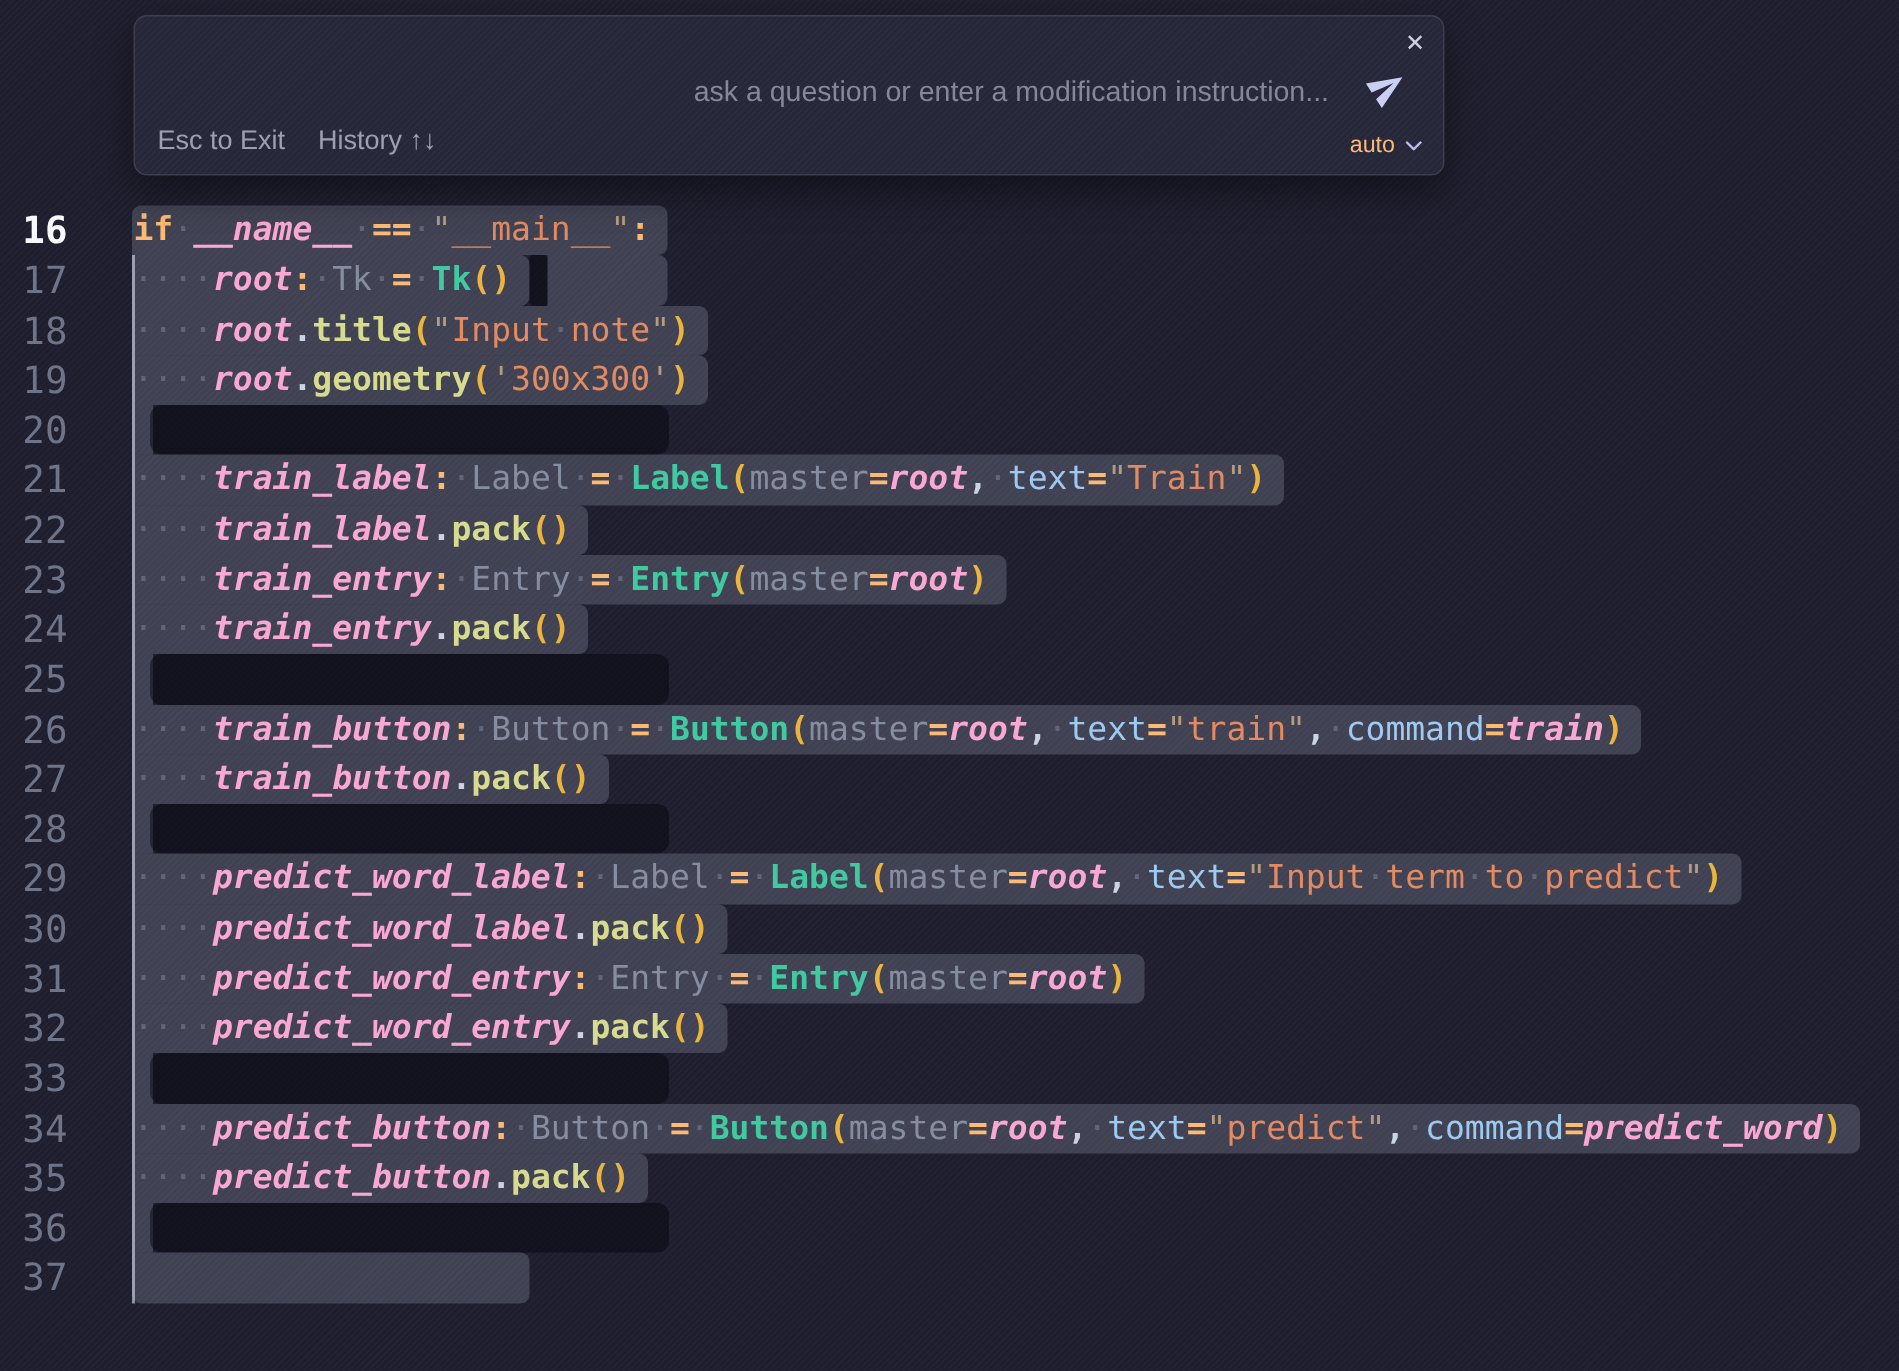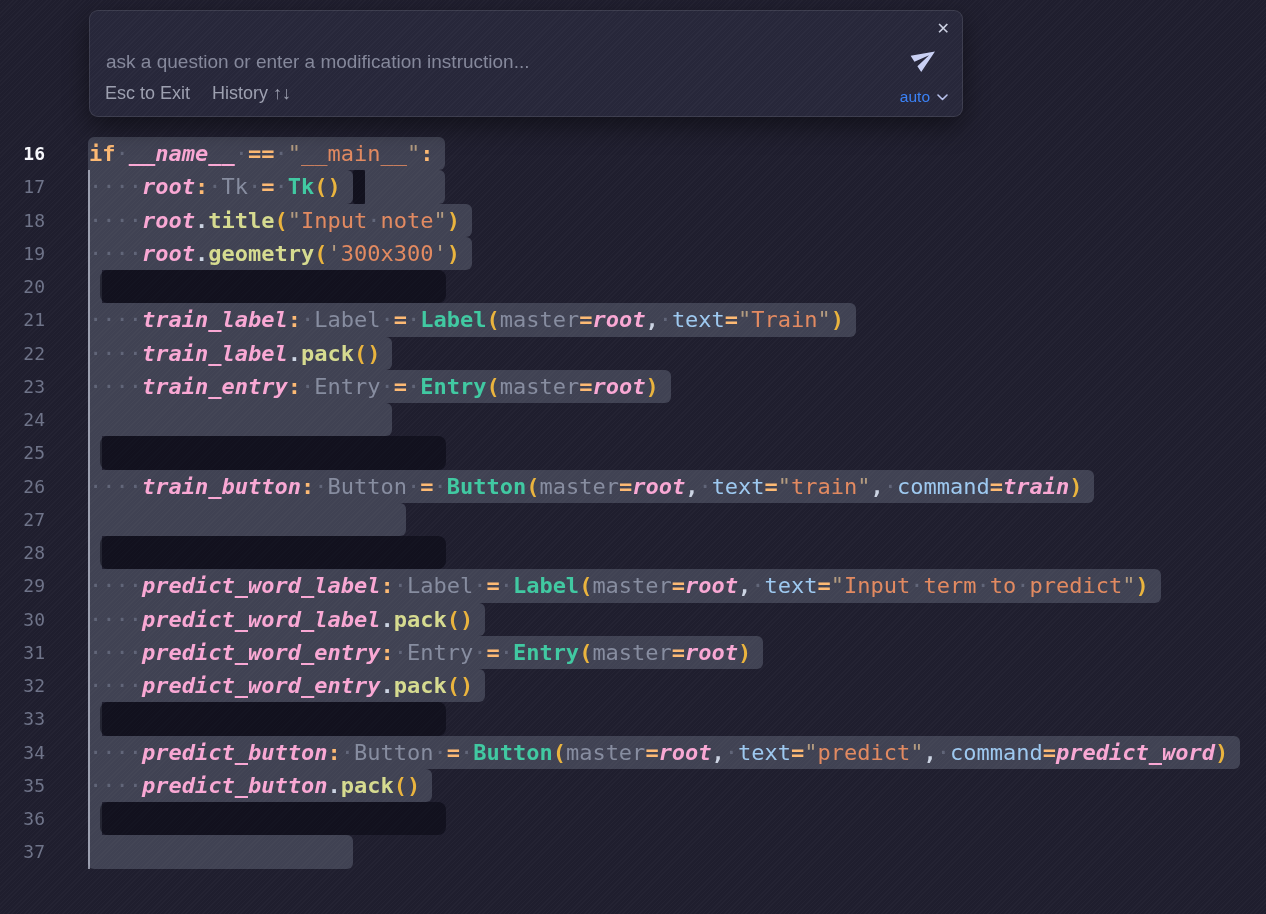--- a/index.html
+++ b/index.html
@@ -18,49 +18,49 @@
     background:rgba(160,170,225,0.07);
     border:1px solid rgba(255,255,255,0.10);
     border-radius:9px;box-sizing:border-box;
     box-shadow:0 10px 26px rgba(0,0,0,0.45);
     z-index:10;
   }
   .prompt-input{
     position:absolute;left:14px;top:34px;width:780px;height:32px;
     background:transparent;border:none;outline:none;
     font-family:"Liberation Sans","DejaVu Sans",sans-serif;
-    font-size:19px;color:#d5d8e6;
+    font-size:19px;color:#d5d8e6;text-align:right;
   }
   .prompt-input::placeholder{color:#85889b;opacity:1;}
   .prompt-hints{
     position:absolute;left:15px;bottom:12px;display:flex;gap:22px;
     font-size:18px;color:#9da0b0;
   }
   .prompt-close{
     position:absolute;top:8px;right:10px;background:transparent;border:none;
     color:#ccd1e2;font-size:16px;line-height:16px;cursor:pointer;padding:2px;
     font-family:"DejaVu Sans",sans-serif;
   }
   .prompt-send{
     position:absolute;top:34px;right:24px;width:26px;height:26px;cursor:pointer;
     transform:rotate(-33deg);
   }
   .prompt-model{
     position:absolute;right:14px;bottom:10px;display:flex;align-items:center;gap:7px;
-    font-size:15.5px;color:#3b82f6;cursor:pointer;
+    font-size:15.5px;color:#fdba74;cursor:pointer;
   }
 
   
   .editor{position:absolute;left:0;top:137px;width:1266px;z-index:1;}
   .row{position:relative;height:33.25px;}
   .gutter{
     position:absolute;left:0;top:0;width:45px;height:100%;
     text-align:right;
     font-family:"DejaVu Sans Mono","Liberation Mono",monospace;
-    font-size:18px;line-height:33.25px;color:#6f7489;
+    font-size:25px;line-height:33.25px;color:#6f7489;
   }
   .gutter.active{color:#f7f8fc;font-weight:bold;}
   .hl{
     position:absolute;top:0;height:100%;
     background:rgba(151,161,180,0.28);
   }
   .darkblk{
     position:absolute;top:0;height:100%;
     background:rgba(2,3,10,0.45);
   }
@@ -147,34 +147,36 @@
       <div class="code"><span class="tk-ws">····</span><span class="tk-var">train_label</span><span class="tk-punc">.</span><span class="tk-fn">pack</span><span class="tk-paren">()</span></div>
       <div class="gutter">22</div>
     </div>
     <div class="row">
       <div class="hl" style="left: 88px; width: 582.535px; border-radius: 0px 6px 6px 0px;"></div>
       <div class="code"><span class="tk-ws">····</span><span class="tk-var">train_entry</span><span class="tk-kw">:</span><span class="tk-ws">·</span><span class="tk-dim">Entry</span><span class="tk-ws">·</span><span class="tk-kw">=</span><span class="tk-ws">·</span><span class="tk-ctor">Entry</span><span class="tk-paren">(</span><span class="tk-dim">master</span><span class="tk-kw">=</span><span class="tk-var">root</span><span class="tk-paren">)</span></div>
       <div class="gutter">23</div>
     </div>
     <div class="row">
       <div class="hl" style="left: 88px; width: 304.39px; border-radius: 0px 6px 6px 0px;"></div>
+      <div class="code"><span class="tk-ws">····</span><span class="tk-var">train_entry</span><span class="tk-punc">.</span><span class="tk-fn">pack</span><span class="tk-paren">()</span></div>
       <div class="gutter">24</div>
     </div>
     <div class="row">
       <div class="hl" style="left: 88px; width: 14px;"></div>
       <div class="darkblk" style="left: 100px; width: 346px; border-radius: 8px;"></div>
       <div class="gutter">25</div>
     </div>
     <div class="row">
       <div class="hl" style="left: 88px; width: 1006.37px; border-radius: 0px 6px 6px 0px;"></div>
       <div class="code"><span class="tk-ws">····</span><span class="tk-var">train_button</span><span class="tk-kw">:</span><span class="tk-ws">·</span><span class="tk-dim">Button</span><span class="tk-ws">·</span><span class="tk-kw">=</span><span class="tk-ws">·</span><span class="tk-ctor">Button</span><span class="tk-paren">(</span><span class="tk-dim">master</span><span class="tk-kw">=</span><span class="tk-var">root</span><span class="tk-punc">,</span><span class="tk-ws">·</span><span class="tk-kwarg">text</span><span class="tk-kw">=</span><span class="tk-strq">"</span><span class="tk-str">train</span><span class="tk-strq">"</span><span class="tk-punc">,</span><span class="tk-ws">·</span><span class="tk-kwarg">command</span><span class="tk-kw">=</span><span class="tk-var">train</span><span class="tk-paren">)</span></div>
       <div class="gutter">26</div>
     </div>
     <div class="row">
       <div class="hl" style="left: 88px; width: 317.635px; border-radius: 0px 6px 6px 0px;"></div>
+      <div class="code"><span class="tk-ws">····</span><span class="tk-var">train_button</span><span class="tk-punc">.</span><span class="tk-fn">pack</span><span class="tk-paren">()</span></div>
       <div class="gutter">27</div>
     </div>
     <div class="row">
       <div class="hl" style="left: 88px; width: 14px;"></div>
       <div class="darkblk" style="left: 100px; width: 346px; border-radius: 8px;"></div>
       <div class="gutter">28</div>
     </div>
     <div class="row">
       <div class="hl" style="left: 88px; width: 1072.6px; border-radius: 0px 6px 6px 0px;"></div>
       <div class="code"><span class="tk-ws">····</span><span class="tk-var">predict_word_label</span><span class="tk-kw">:</span><span class="tk-ws">·</span><span class="tk-dim">Label</span><span class="tk-ws">·</span><span class="tk-kw">=</span><span class="tk-ws">·</span><span class="tk-ctor">Label</span><span class="tk-paren">(</span><span class="tk-dim">master</span><span class="tk-kw">=</span><span class="tk-var">root</span><span class="tk-punc">,</span><span class="tk-ws">·</span><span class="tk-kwarg">text</span><span class="tk-kw">=</span><span class="tk-strq">"</span><span class="tk-str">Input</span><span class="tk-ws">·</span><span class="tk-str">term</span><span class="tk-ws">·</span><span class="tk-str">to</span><span class="tk-ws">·</span><span class="tk-str">predict</span><span class="tk-strq">"</span><span class="tk-paren">)</span></div>

